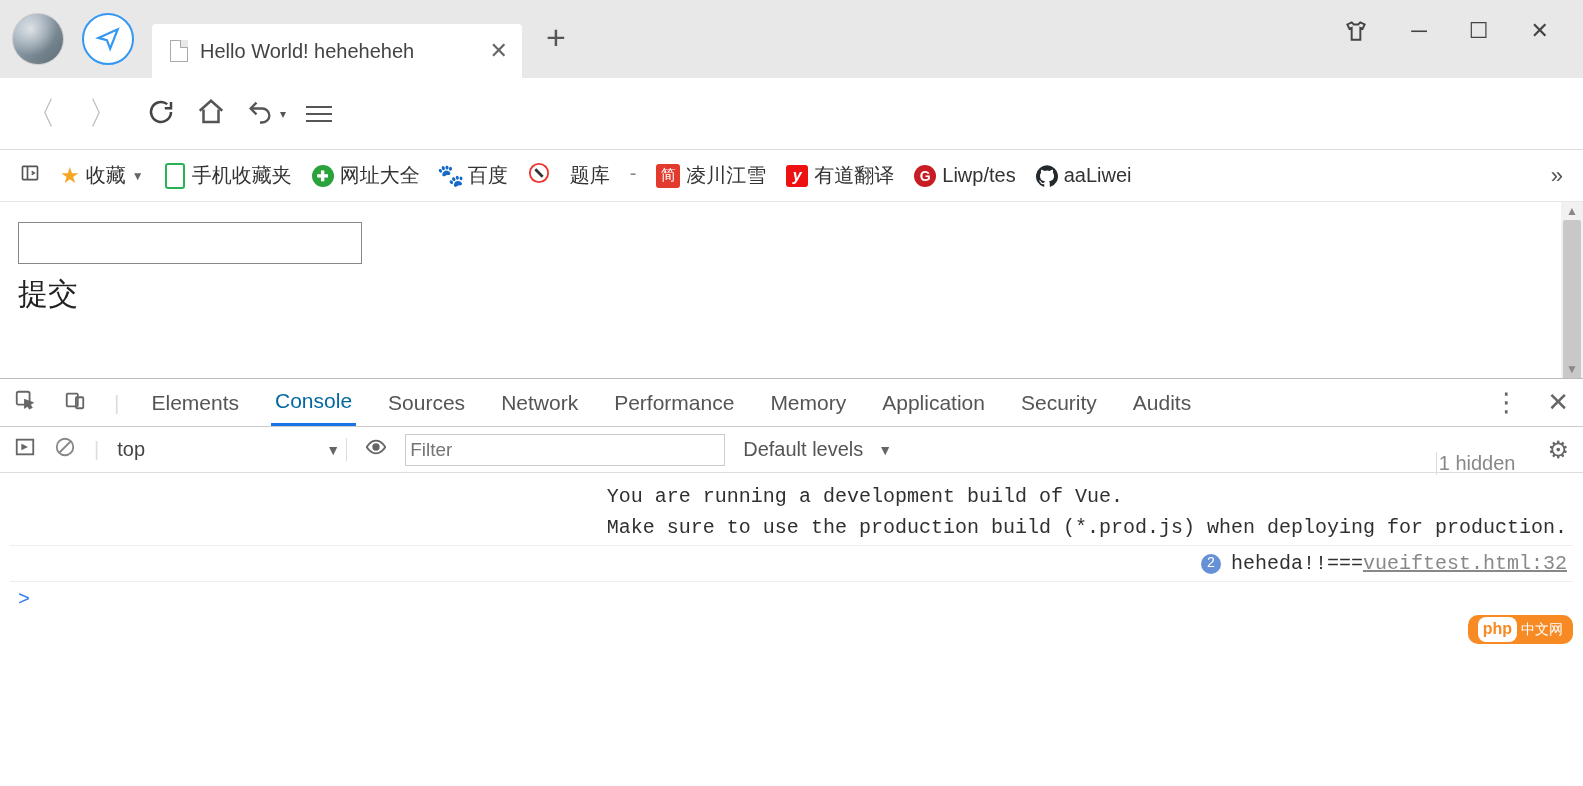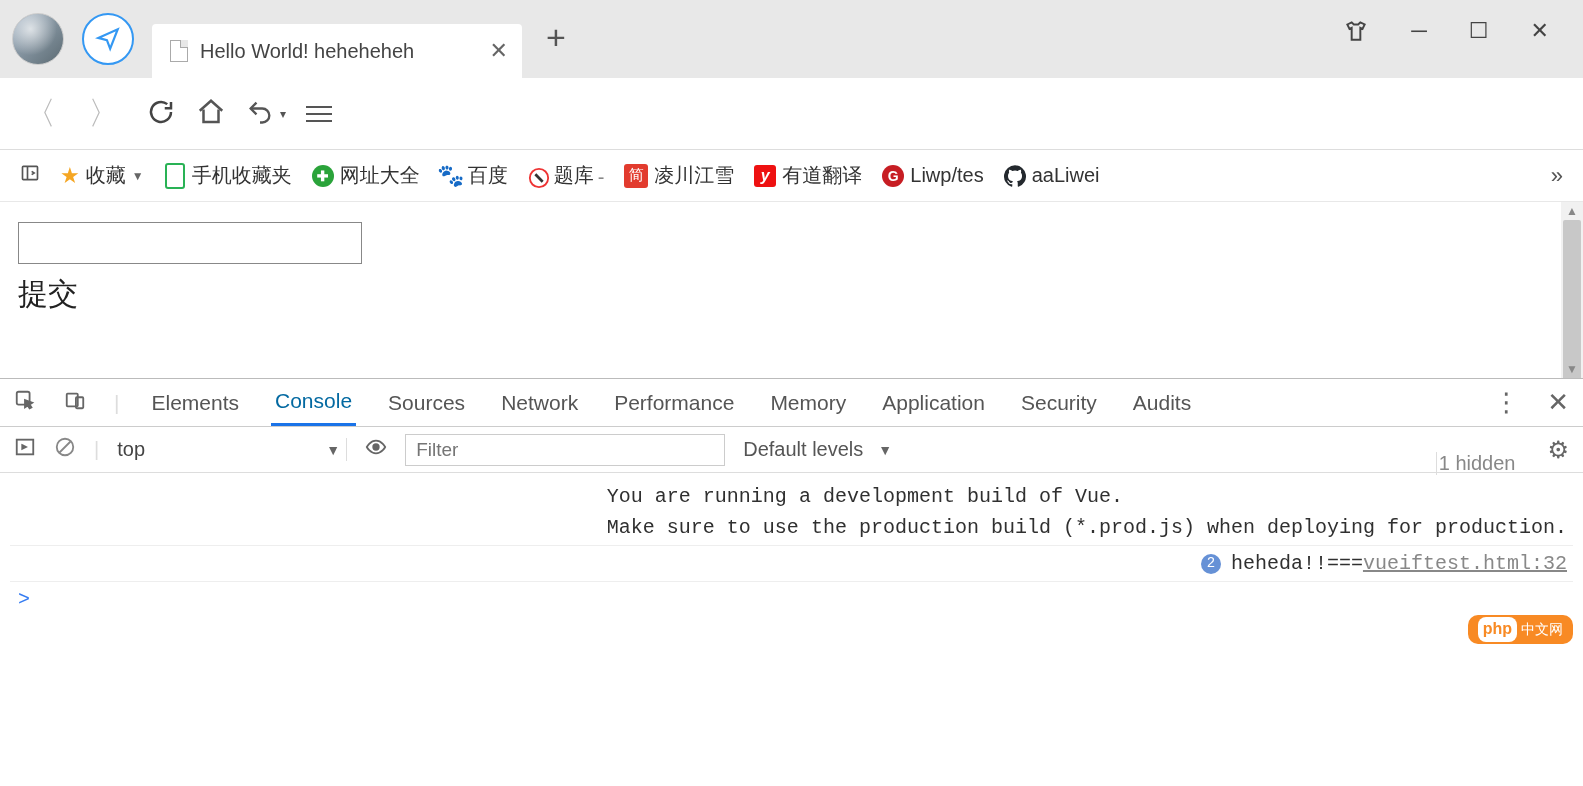--- a/index.html
+++ b/index.html
@@ -90,21 +90,21 @@
     padding:0 20px;gap:20px;font-size:20px;color:#333;border-bottom:1px solid #e8e8e8;
   }
   .bm{display:flex;align-items:center;gap:6px;white-space:nowrap;}
   .bm .ico{width:22px;height:22px;display:inline-flex;align-items:center;justify-content:center;}
   .sidebar-toggle svg{width:20px;height:20px;}
   .star{color:#f5a623;font-size:22px;}
   .drop-tri{font-size:12px;color:#666;}
   .sq-green{width:20px;height:26px;border:2px solid #29b255;border-radius:3px;}
   .circle-green{width:22px;height:22px;border-radius:50%;background:#2aa33a;color:#fff;font-size:14px;display:flex;align-items:center;justify-content:center;font-weight:bold;}
   .baidu-paw{color:#2858e9;font-size:22px;}
-  .tiku{display:flex;align-items:flex-end;gap:4px;}
+  .tiku{display:flex;align-items:flex-start;gap:20px;}
   .jian{width:24px;height:24px;background:#e23b2e;color:#fff;font-size:15px;display:flex;align-items:center;justify-content:center;border-radius:3px;}
   .yd{width:22px;height:22px;background:#e11;color:#fff;font-style:italic;font-weight:bold;display:flex;align-items:center;justify-content:center;border-radius:3px;font-size:16px;}
   .gitee{width:22px;height:22px;background:#c71d23;border-radius:50%;color:#fff;font-weight:bold;display:flex;align-items:center;justify-content:center;font-size:14px;}
   .gh{width:22px;height:22px;}
   .more-bm{margin-left:auto;font-size:22px;color:#555;}
   
   .viewport{flex:1;background:#fff;position:relative;overflow:hidden;}
   .page{padding:20px 18px;font-size:22px;color:#222;}
   .page input[type=text]{
     width:344px;height:42px;border:1px solid #888;font-size:18px;padding:2px 6px;
@@ -121,21 +121,21 @@
   .vscroll .arr{position:absolute;left:0;width:100%;text-align:center;color:#888;font-size:12px;}
   .vscroll .arr.up{top:2px;} .vscroll .arr.dn{bottom:2px;}
   
   .devtools{height:272px;border-top:1px solid #bbb;background:#fff;display:flex;flex-direction:column;font-family:Arial,sans-serif;}
   .dt-tabs{height:48px;display:flex;align-items:center;padding:0 14px;gap:28px;border-bottom:1px solid #ccc;font-size:21px;color:#555;}
   .dt-tabs .t{padding:0 4px;height:100%;display:flex;align-items:center;}
   .dt-tabs .t.active{color:#0369a1;border-bottom:3px solid #1a73e8;}
   .dt-tabs .right{margin-left:auto;display:flex;gap:28px;align-items:center;}
   .dt-toolbar{height:46px;display:flex;align-items:center;gap:18px;padding:0 14px;border-bottom:1px solid #ddd;font-size:20px;color:#555;}
   .dt-toolbar .ctx{border:none;background:transparent;font-size:20px;color:#444;width:230px;display:flex;justify-content:space-between;align-items:center;padding-right:6px;border-right:1px solid #ddd;}
-  .dt-toolbar input.filter{flex:0 0 320px;height:32px;border:1px solid #ccc;padding:2px 10px;font-size:19px;color:#888;background:#fff;}
+  .dt-toolbar input.filter{flex:0 0 320px;height:32px;border:1px solid #ccc;padding:2px 4px;font-size:19px;color:#888;background:#fff;}
   .dt-toolbar .levels{display:flex;align-items:center;gap:15px;}
   .dt-toolbar .hidden-info{margin-left:auto;color:#888;border-left:1px solid #ddd;padding-left:2px;margin-top:28px;}
   .gear{font-size:24px;color:#666;margin-left:14px;}
   .dt-body{flex:1;font-family:"Consolas","Courier New",monospace;font-size:20px;line-height:1.55;padding:6px 10px 0 10px;position:relative;}
   .msg{display:flex;justify-content:flex-end;padding:2px 6px;}
   .msg .txt{white-space:pre;color:#303030;}
   .msg .src{color:#888;text-decoration:underline;}
   .msg.grouped{border-top:1px solid #eee;border-bottom:1px solid #eee;align-items:center;}
   .count-badge{width:20px;height:20px;border-radius:50%;background:#6691d6;color:#fff;font-size:14px;display:inline-flex;align-items:center;justify-content:center;margin-right:10px;}
   .prompt{color:#367cf1;padding:2px 8px;font-size:20px;}

